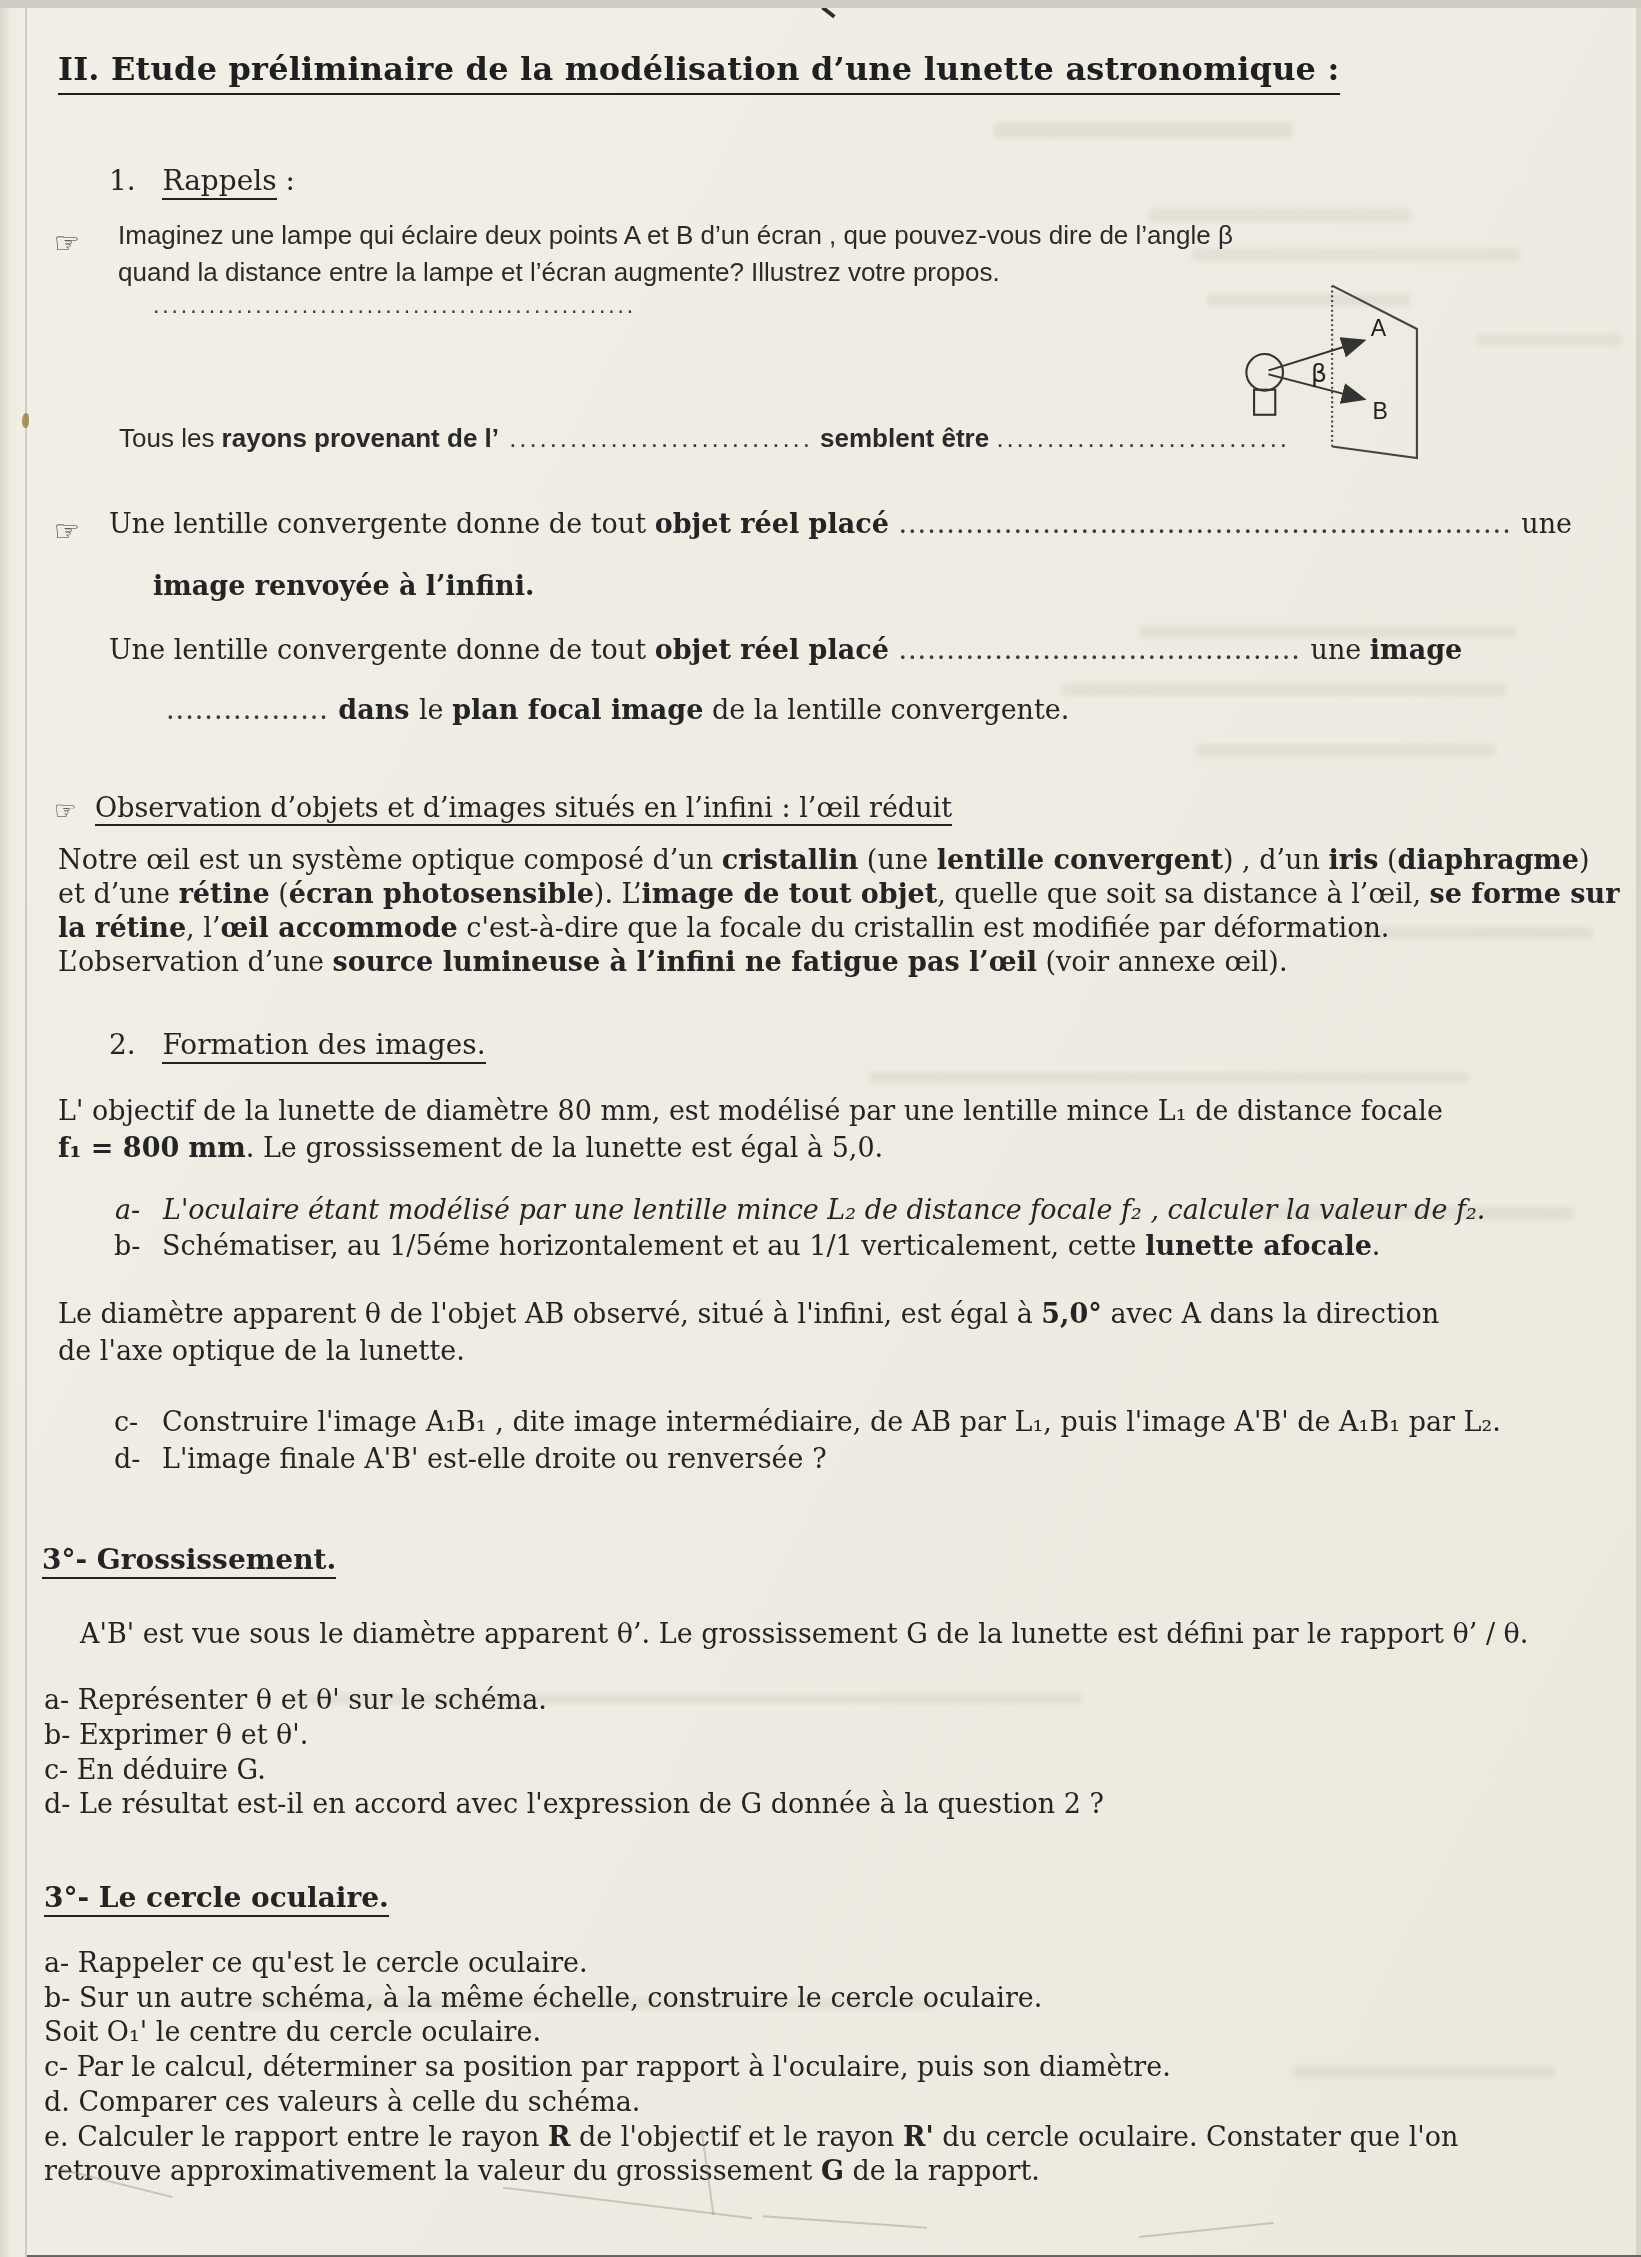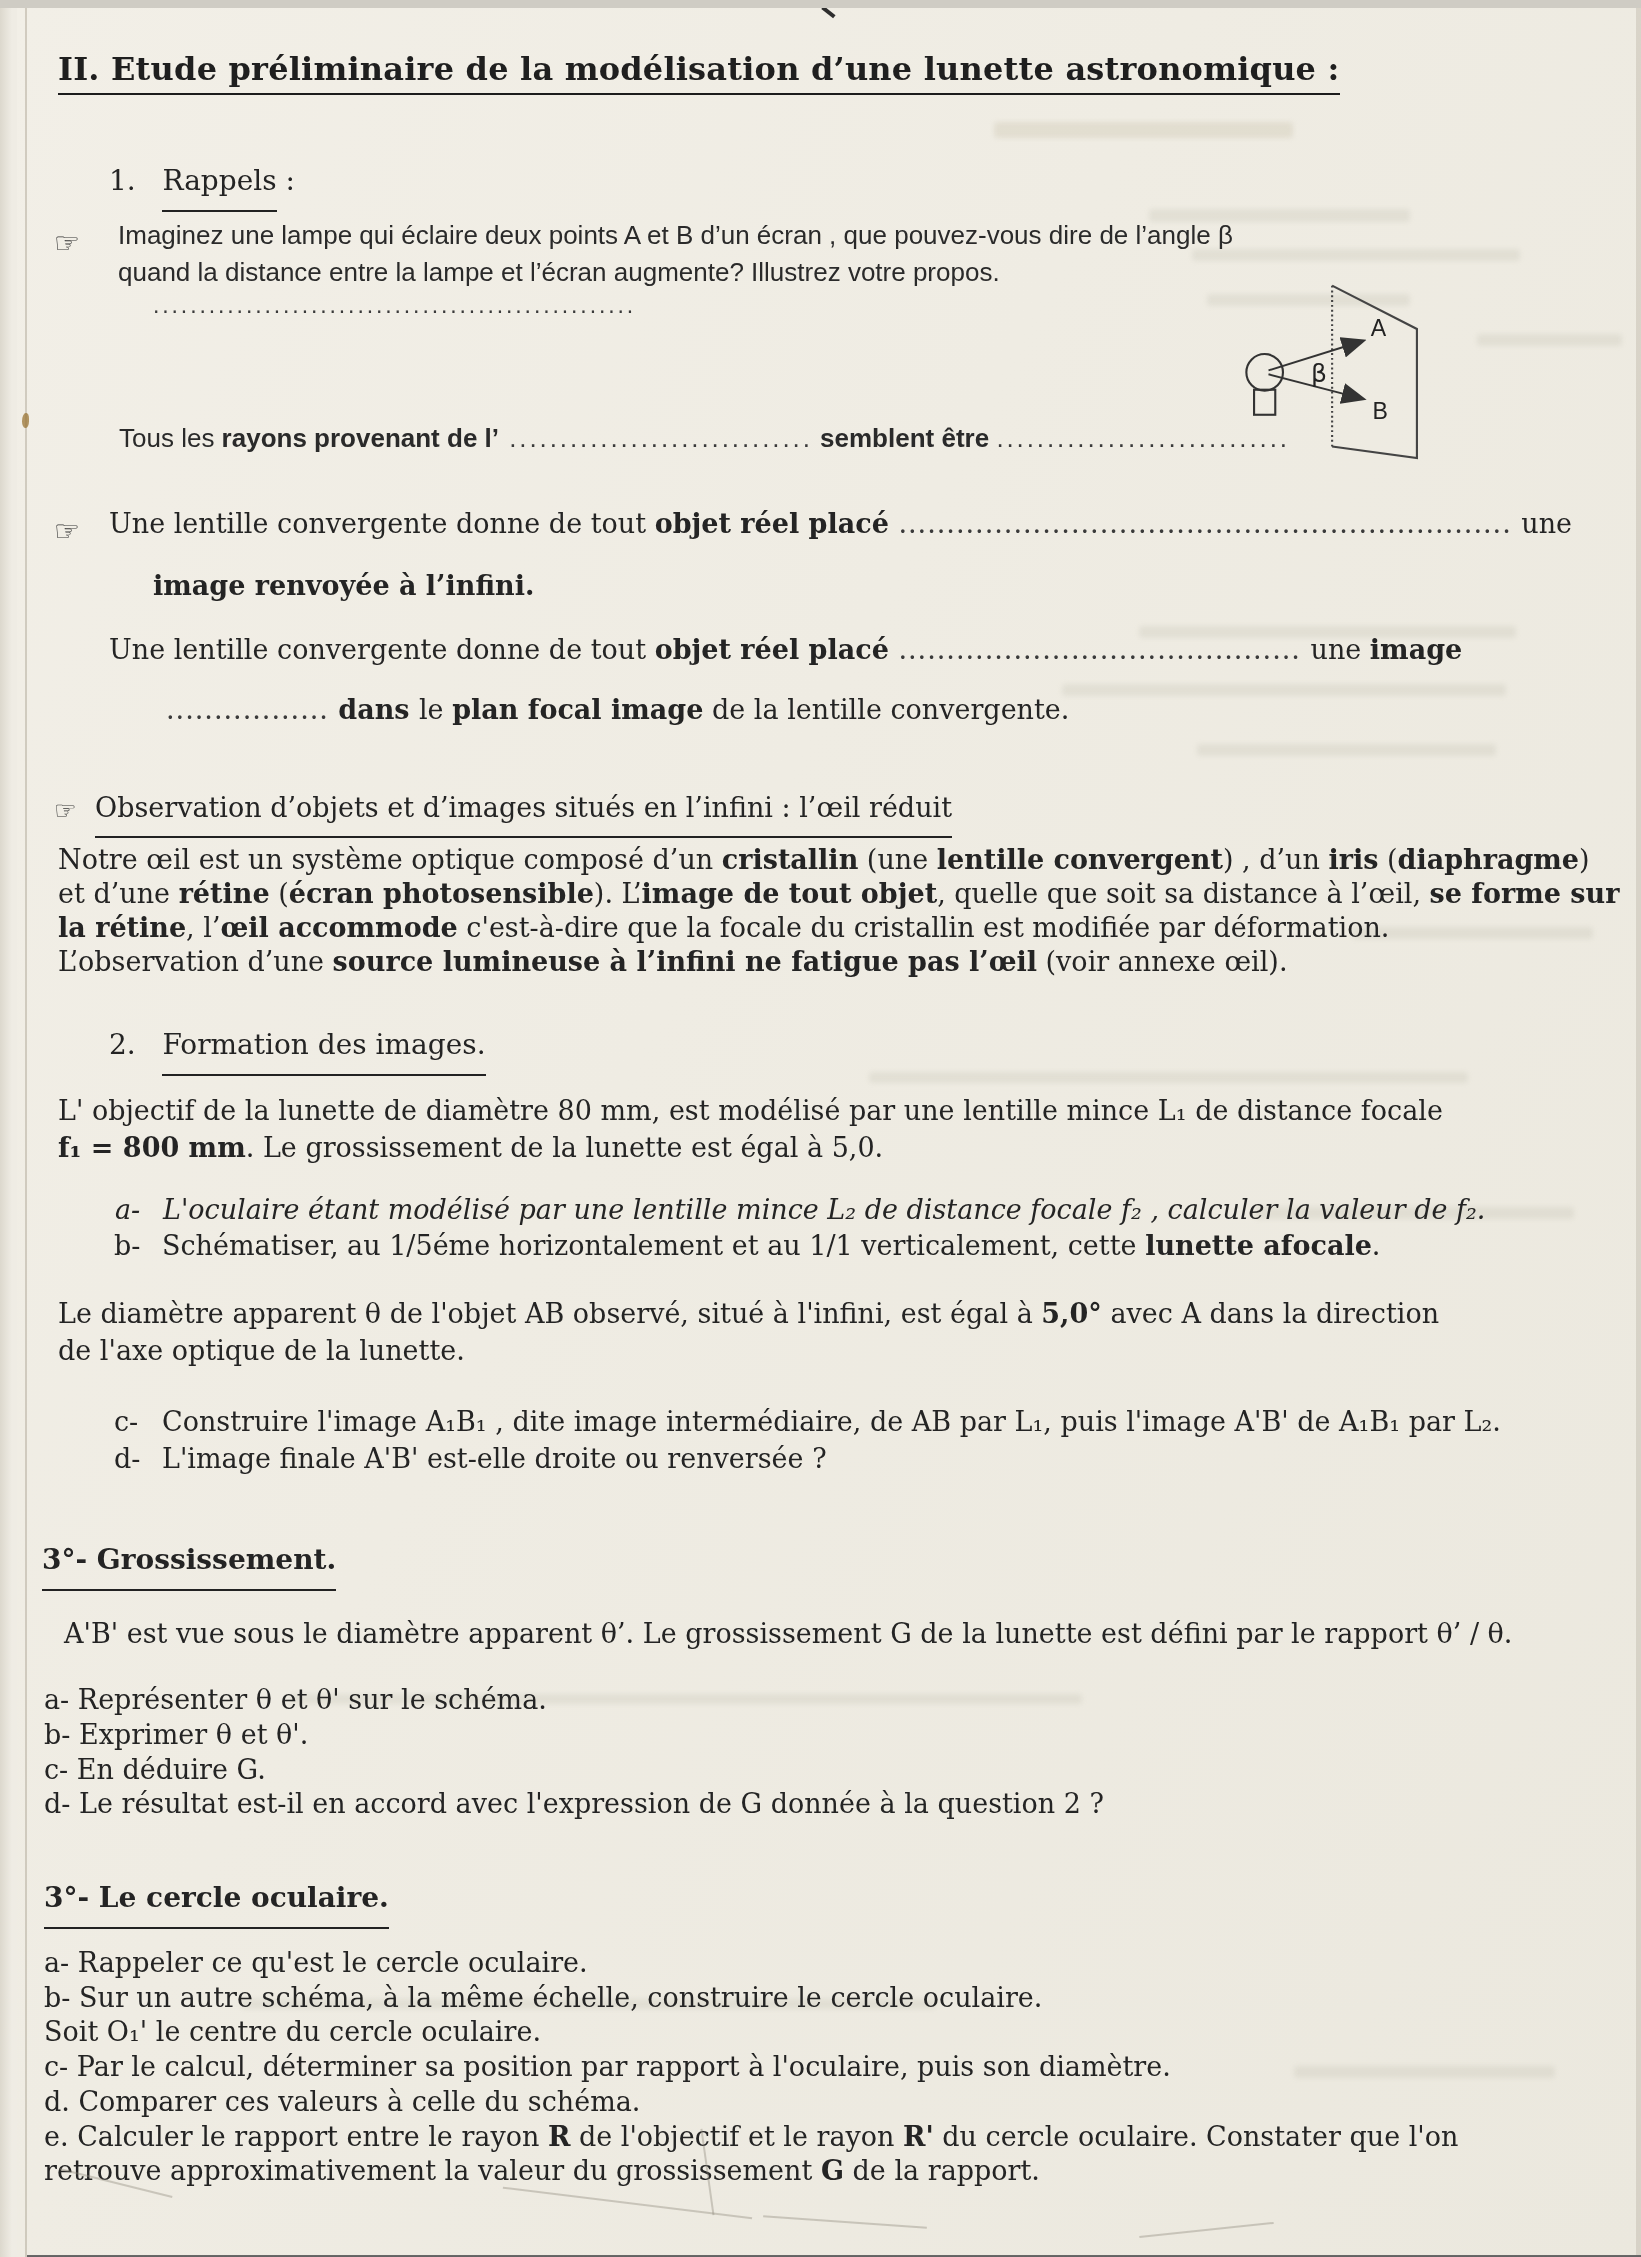--- a/index.html
+++ b/index.html
@@ -12,21 +12,21 @@
     overflow:hidden;
     color:#1f1f1f;
     font-family:"DejaVu Serif", serif;
   }
   .abs{position:absolute;white-space:nowrap;}
   .serif{font-family:"DejaVu Serif", serif;font-size:27px;color:#242424;}
   .sans{font-family:"Liberation Sans", sans-serif;font-size:26px;color:#2a2a2a;}
   b{font-weight:700;}
   .title{font-size:32px;font-weight:700;letter-spacing:0.2px;border-bottom:2.9px solid #1c1c1c;padding-bottom:4.8px;}
   .h-num{font-size:28px;}
-  .u{border-bottom:2.4px solid #222;padding-bottom:13px;}
+  .u{border-bottom:2.4px solid #222;padding-bottom:1px;}
   .hand{font-family:"DejaVu Sans", sans-serif;font-size:29px;color:#333;}
   .dots{letter-spacing:2.9px;color:#3a3a3a;}
   .marker{display:inline-block;width:48px;}
   .bigsect{font-size:28px;font-weight:700;}
   
   .edgeL{left:0;top:0;width:17.4px;height:2257px;background:linear-gradient(90deg,#dcd8cd 0%,#efece4 70%);}
   .crease-v{left:25px;top:0;width:1.9px;height:2257px;background:rgba(175,168,152,.5);}
   .edgeR{left:1636px;top:0;width:5.8px;height:2257px;background:rgba(190,185,170,.45);}
   .bottombar{left:27px;top:2247px;width:1614px;height:10.6px;background:linear-gradient(180deg,#6a6a6a,#383838);}
   .toptick{left:821px;top:1.9px;width:14.5px;height:3.9px;background:#2e2e2e;transform:rotate(38deg);}
@@ -153,21 +153,21 @@
   <div class="abs serif" style="left:114px;top:1398px;">
     <span class="marker">c-</span><span>Construire l'image A₁B₁ , dite image intermédiaire, de AB par L₁, puis l'image A'B' de A₁B₁ par L₂.</span>
   </div>
   <div class="abs serif" style="left:114px;top:1435px;">
     <span class="marker">d-</span><span>L'image finale A'B' est-elle droite ou renversée ?</span>
   </div>
 
   <div class="abs serif bigsect" style="left:42px;top:1535px;">
     <span class="u">3°- Grossissement.</span>
   </div>
-  <div class="abs serif" style="left:64px;top:1610px;">A'B' est vue sous le diamètre apparent θ’.  Le grossissement G de la lunette est défini par le rapport θ’ / θ.</div>
+  <div class="abs serif" style="left:80px;top:1610px;">A'B' est vue sous le diamètre apparent θ’.  Le grossissement G de la lunette est défini par le rapport θ’ / θ.</div>
   <div class="abs serif" style="left:44px;top:1676px;text-align:center;">a- Représenter θ et θ' sur le schéma.</div>
   <div class="abs serif" style="left:44px;top:1711px;">b- Exprimer θ et θ'.</div>
   <div class="abs serif" style="left:44px;top:1746px;">c- En déduire G.</div>
   <div class="abs serif" style="left:44px;top:1780px;">d- Le résultat est-il en accord avec l'expression de G donnée à la question 2 ?</div>
 
   <div class="abs serif bigsect" style="left:44px;top:1873px;">
     <span class="u">3°- Le cercle oculaire.</span>
   </div>
   <div class="abs serif" style="left:44px;top:1939px;">a- Rappeler ce qu'est le cercle oculaire.</div>
   <div class="abs serif" style="left:44px;top:1974px;">b- Sur un autre schéma, à la même échelle, construire le cercle oculaire.</div>

